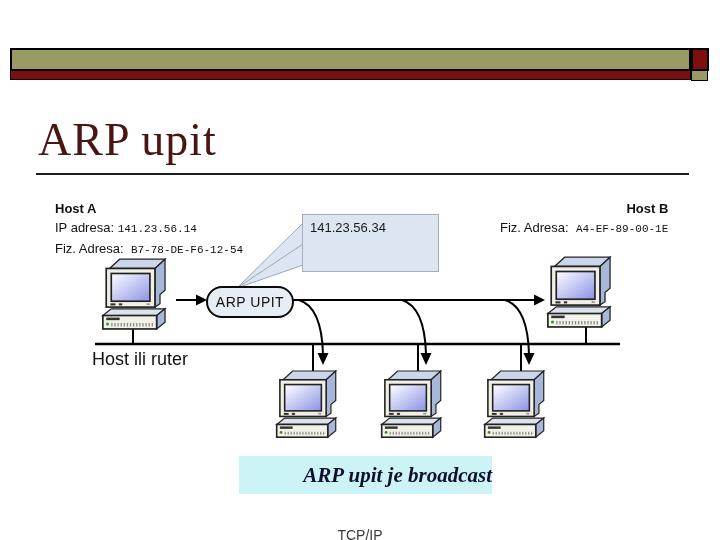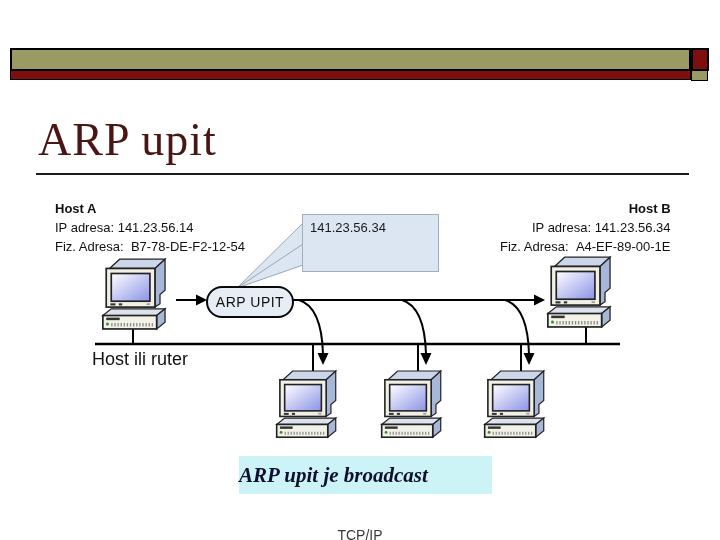--- a/index.html
+++ b/index.html
@@ -16,35 +16,35 @@
             background:#9a9b64;border:1px solid #000;}
   
   .title{position:absolute;left:38px;top:76px;font-family:"Liberation Serif",serif;
          font-size:46px;color:#4a1515;letter-spacing:1px;}
   .title-rule{position:absolute;left:36px;top:136px;width:653px;height:2px;background:#1c1c1c;}
   
   .host-block{position:absolute;font-size:13px;color:#111;line-height:19px;white-space:nowrap;}
   .host-a{left:55px;top:162px;}
   .host-b{left:500px;top:162px;text-align:right;}
   .host-name{font-weight:bold;}
-  .val-serif{font-family:Liberation Sans, sans-serif;font-size:13px;}
+  .val-serif{font-family:Liberation Mono, monospace;font-size:11px;}
   
   .bubble{position:absolute;left:302px;top:177px;width:121px;height:46px;
           background:#dce6f3;border:1px solid #a3adbc;padding:5px 7px;
           font-size:13px;line-height:16.5px;color:#1a1a1a;white-space:nowrap;}
   
   .arp-oval{position:absolute;left:206px;top:249px;width:84px;height:28px;
             background:#e7edf4;border:2px solid #0a0a0a;border-radius:16px;
             display:flex;align-items:center;justify-content:center;
             font-size:14px;color:#111;letter-spacing:0.5px;}
   
   .bus-label{position:absolute;left:92px;top:312px;font-size:18px;color:#111;}
   
   .caption-box{position:absolute;left:239px;top:419px;width:253px;height:38px;
-               background:#ccf3f5;display:flex;align-items:center;justify-content:flex-start;}
+               background:#ccf3f5;display:flex;align-items:center;justify-content:flex-end;}
   .caption-text{font-family:"Liberation Serif",serif;font-weight:bold;font-style:italic;
                 font-size:21px;color:#10102e;}
   
   .footer{position:absolute;left:0;top:490px;width:720px;text-align:center;
           font-size:14px;color:#3a3a3a;}
   .svg-layer{position:absolute;left:0;top:0;width:720px;height:540px;}
   .txt-layer{position:absolute;left:0;top:0;width:720px;height:540px;border-radius:27px;}
 </style>
 </head>
 <body>
@@ -123,26 +123,25 @@
     <use href="#pc" x="275" y="330" width="72" height="75"></use>
     <use href="#pc" x="380" y="330" width="72" height="75"></use>
     <use href="#pc" x="483" y="330" width="72" height="75"></use>
   </svg>
 
   <div class="txt-layer">
 
     <div class="host-block host-a">
       <div class="host-name">Host A</div>
       <div><span>IP adresa:</span>&nbsp;<span class="val-serif">141.23.56.14</span></div>
-      <div><span>Fiz. Adresa:</span>&nbsp;&nbsp;<span class="val-serif">B7-78-DE-F2-12-54</span></div>
+      <div><span>Fiz. Adresa:</span>&nbsp;&nbsp;<span class="val-serif">B7-78-DE-F6-12-54</span></div>
     </div>
 
     <div class="host-block host-b">
       <div class="host-name">Host B</div>
-      <div><span>IP adresa:</span>&nbsp;<span class="val-serif">141.23.56.34</span></div>
       <div><span>Fiz. Adresa:</span>&nbsp;&nbsp;<span class="val-serif">A4-EF-89-00-1E</span></div>
     </div>
 
     <div class="bubble">
       <div>141.23.56.34</div>
     </div>
 
     <div class="arp-oval">ARP UPIT</div>
 
     <div class="bus-label">Host ili ruter</div>

